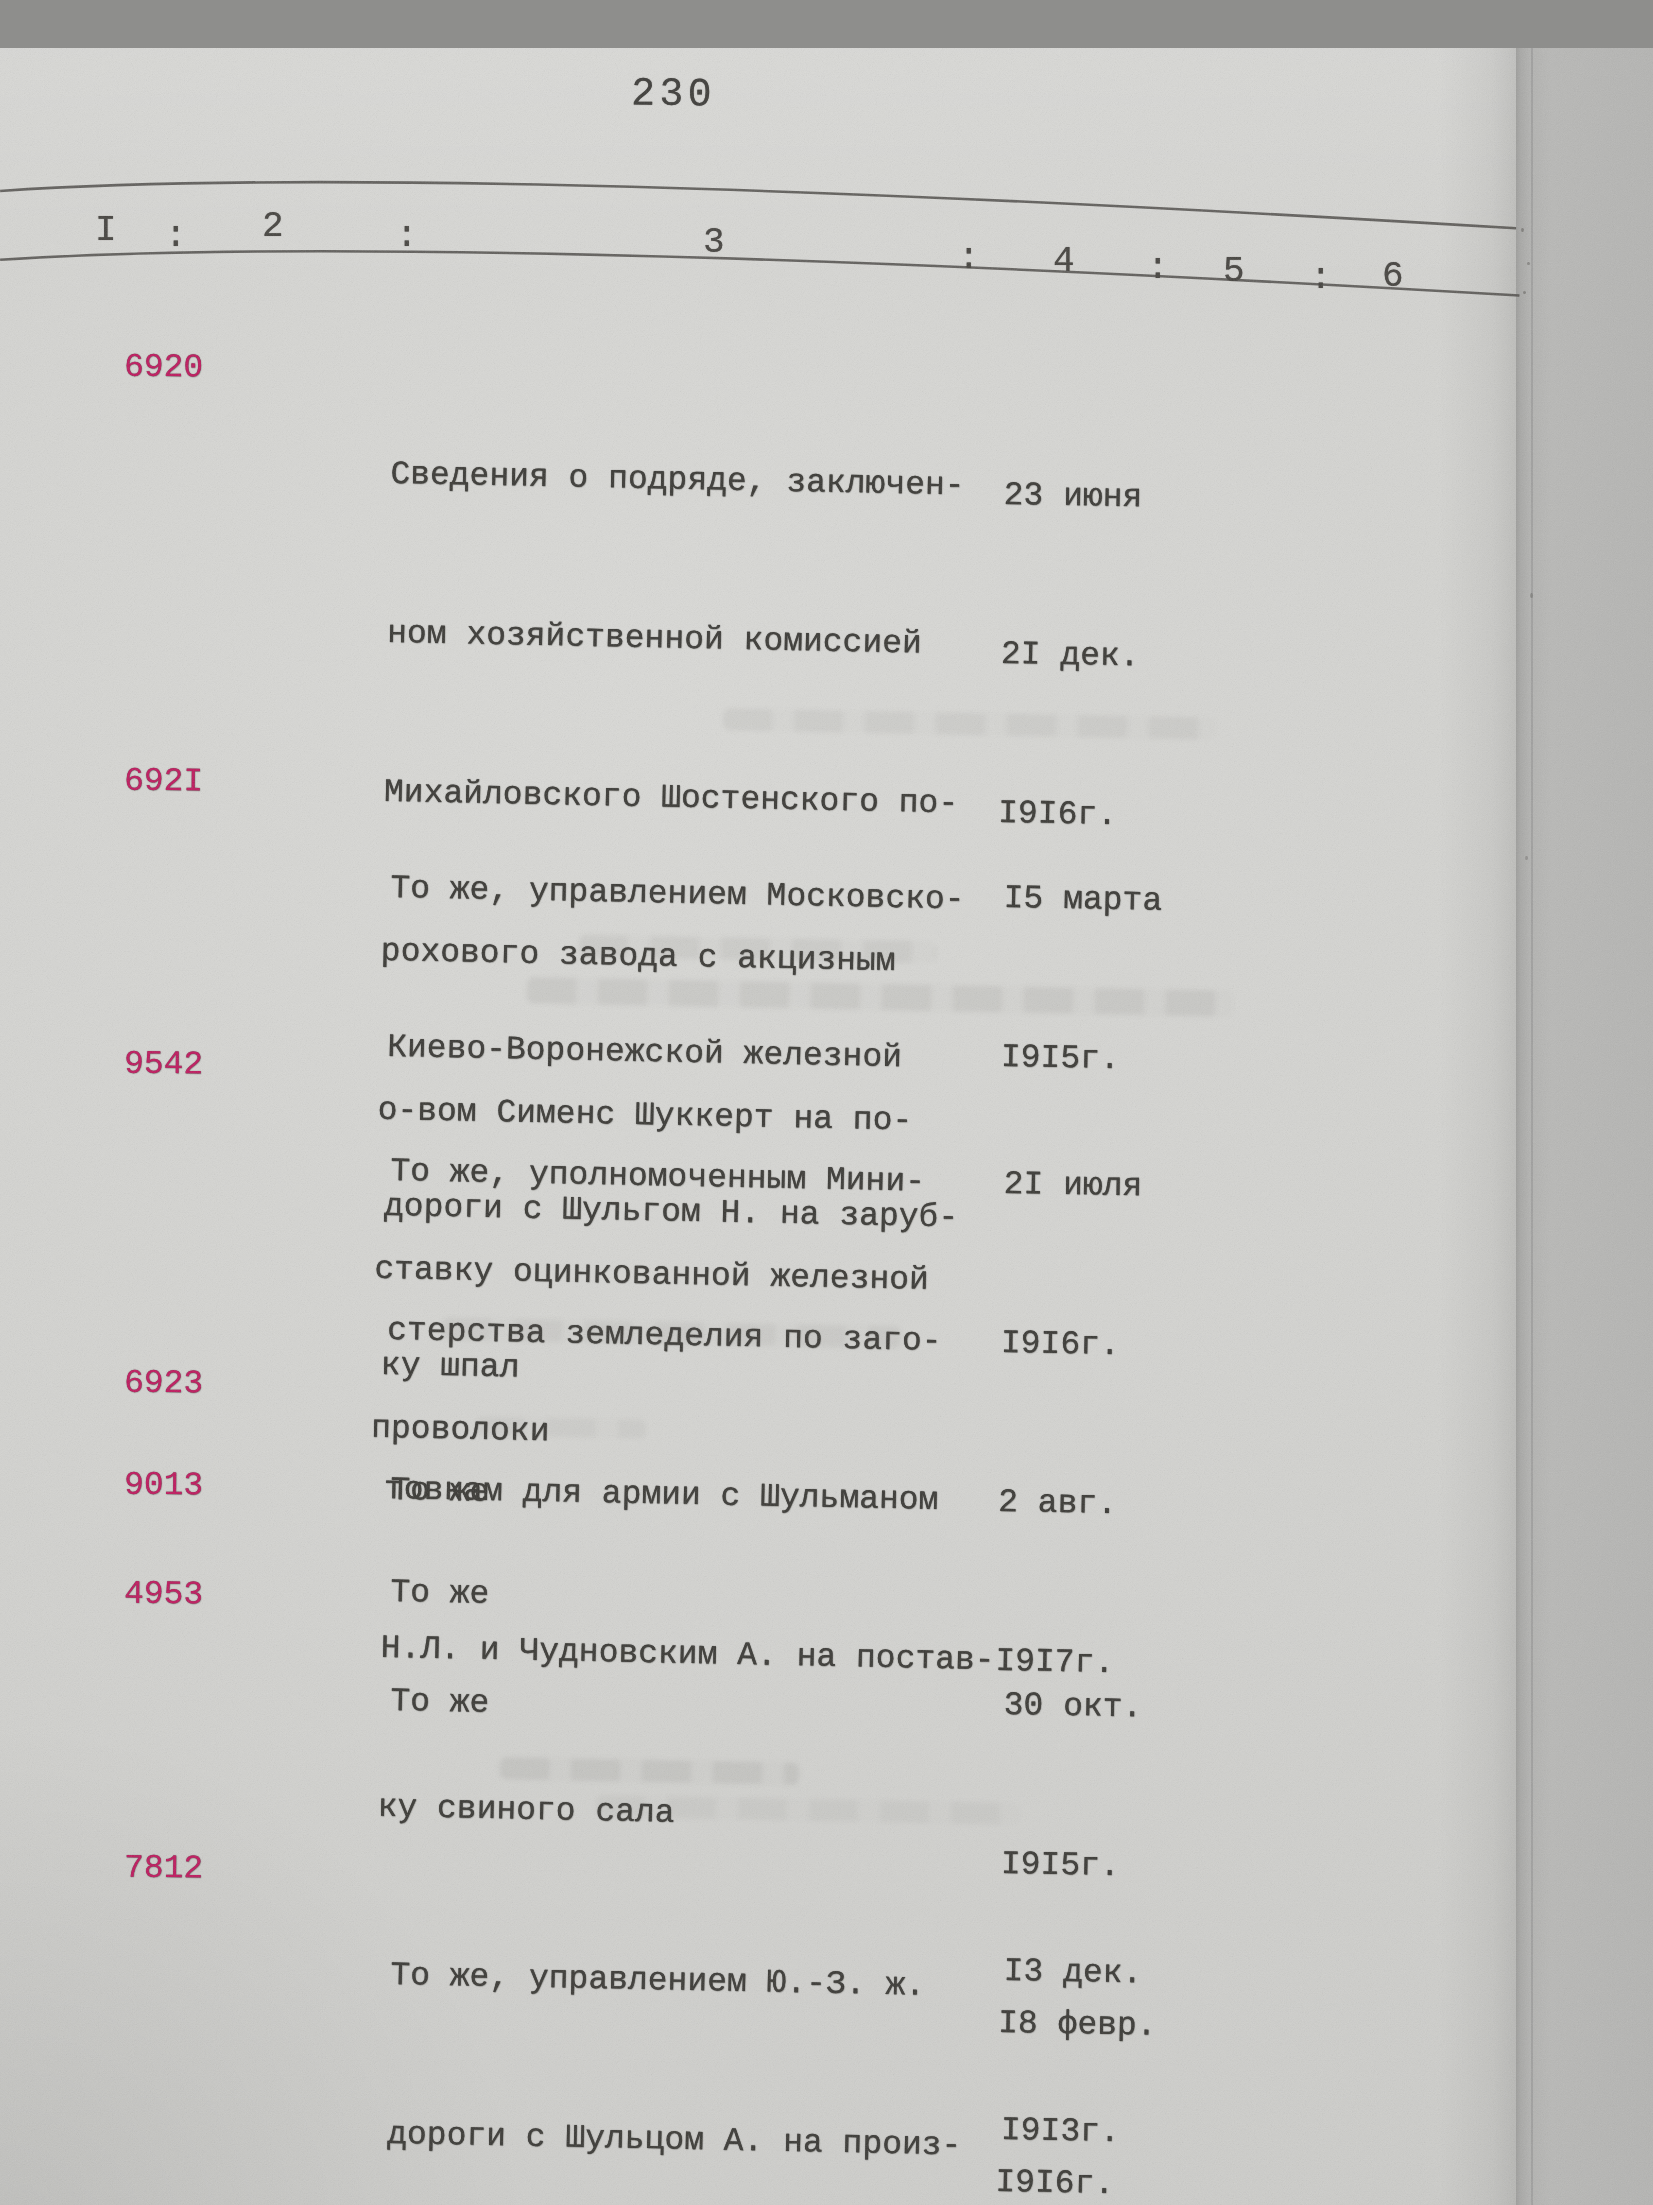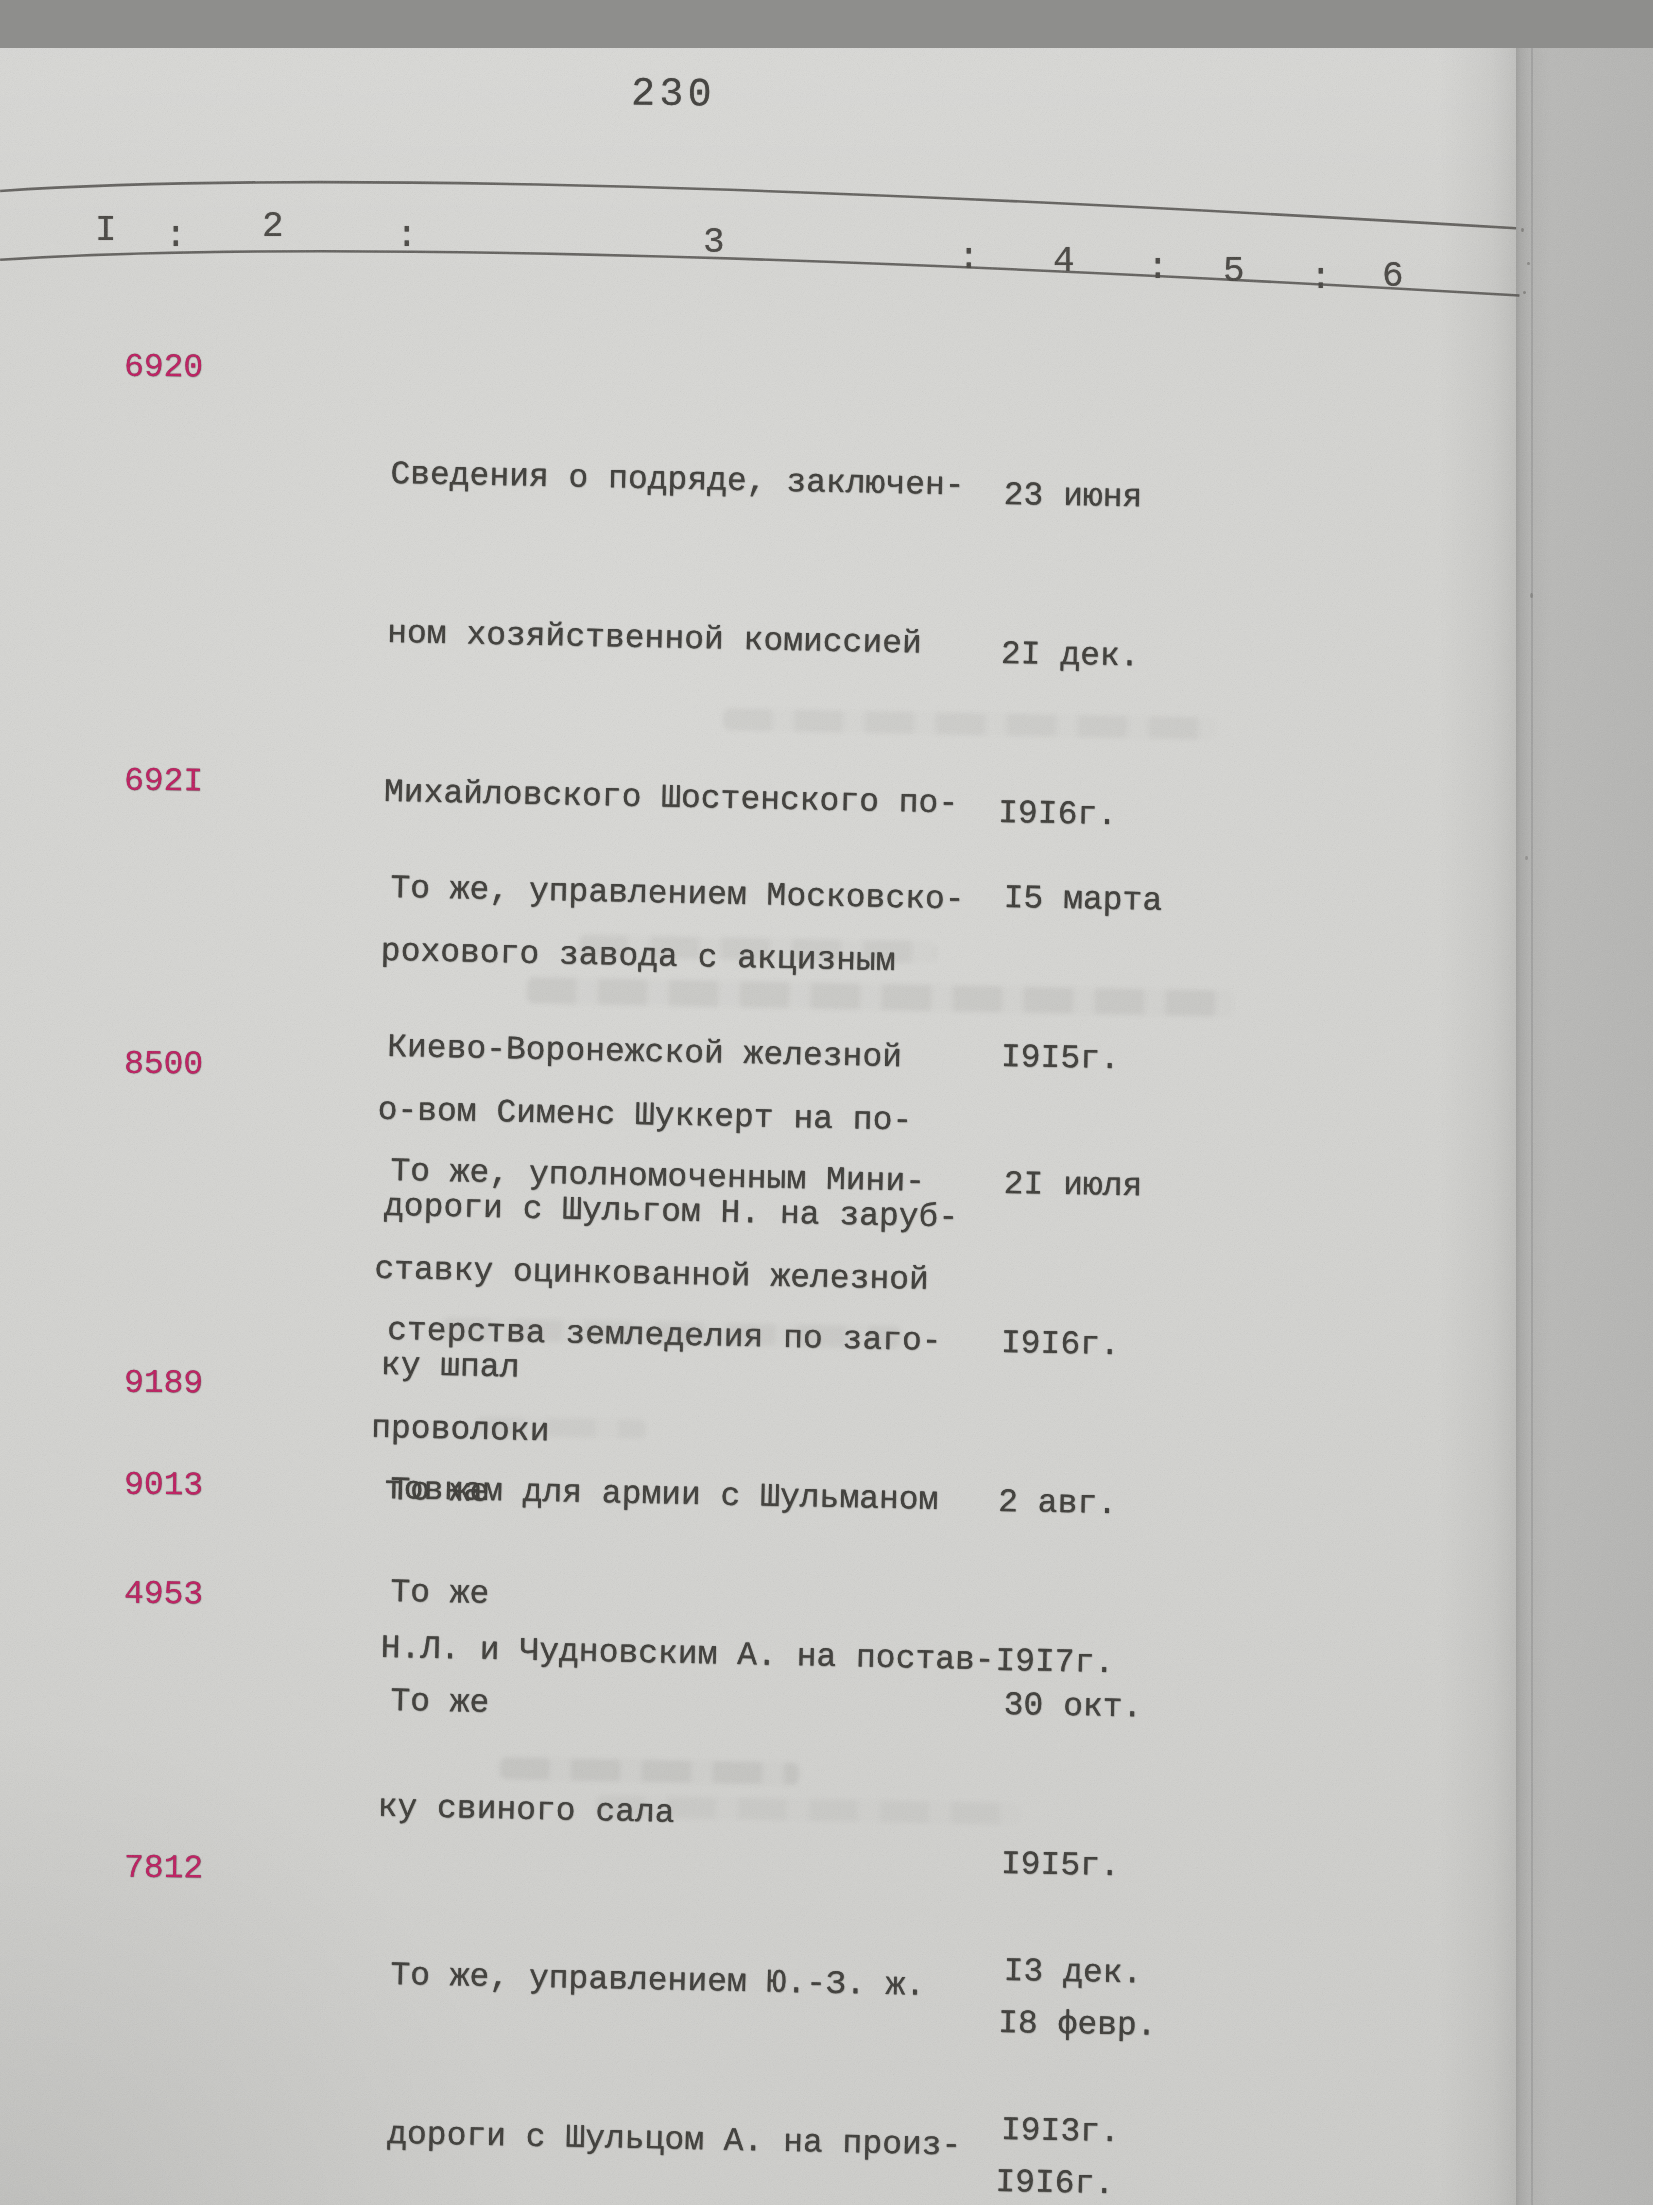--- a/index.html
+++ b/index.html
@@ -152,38 +152,38 @@
       <div class="ln">дороги с Шульгом Н. на заруб-</div>
       <div class="ln">ку шпал</div>
     </div>
     <div class="dates" style="top:10.2px">
       <div class="ln">I5 марта</div>
       <div class="ln">I9I5г.</div>
     </div>
   </div>
 
   <div class="entry" style="top:991px">
-    <div class="num">8500</div>
+    <div class="num">9542</div>
     <div class="desc">
       <div class="ln">То же, уполномоченным Мини-</div>
       <div class="ln">стерства земледелия по заго-</div>
       <div class="ln">товкам для армии с Шульманом</div>
       <div class="ln">Н.Л. и Чудновским А. на постав-</div>
       <div class="ln">ку свиного сала</div>
     </div>
     <div class="dates" style="top:12.8px">
       <div class="ln">2I июля</div>
       <div class="ln">I9I6г.</div>
       <div class="ln">2 авг.</div>
       <div class="ln">I9I7г.</div>
     </div>
   </div>
 
   <div class="entry" style="top:1310px">
-    <div class="num">9189</div>
+    <div class="num">6923</div>
     <div class="desc">
       <div class="ln">То же</div>
     </div>
   </div>
 
   <div class="entry" style="top:1412px">
     <div class="num">9013</div>
     <div class="desc">
       <div class="ln">То же</div>
     </div>

